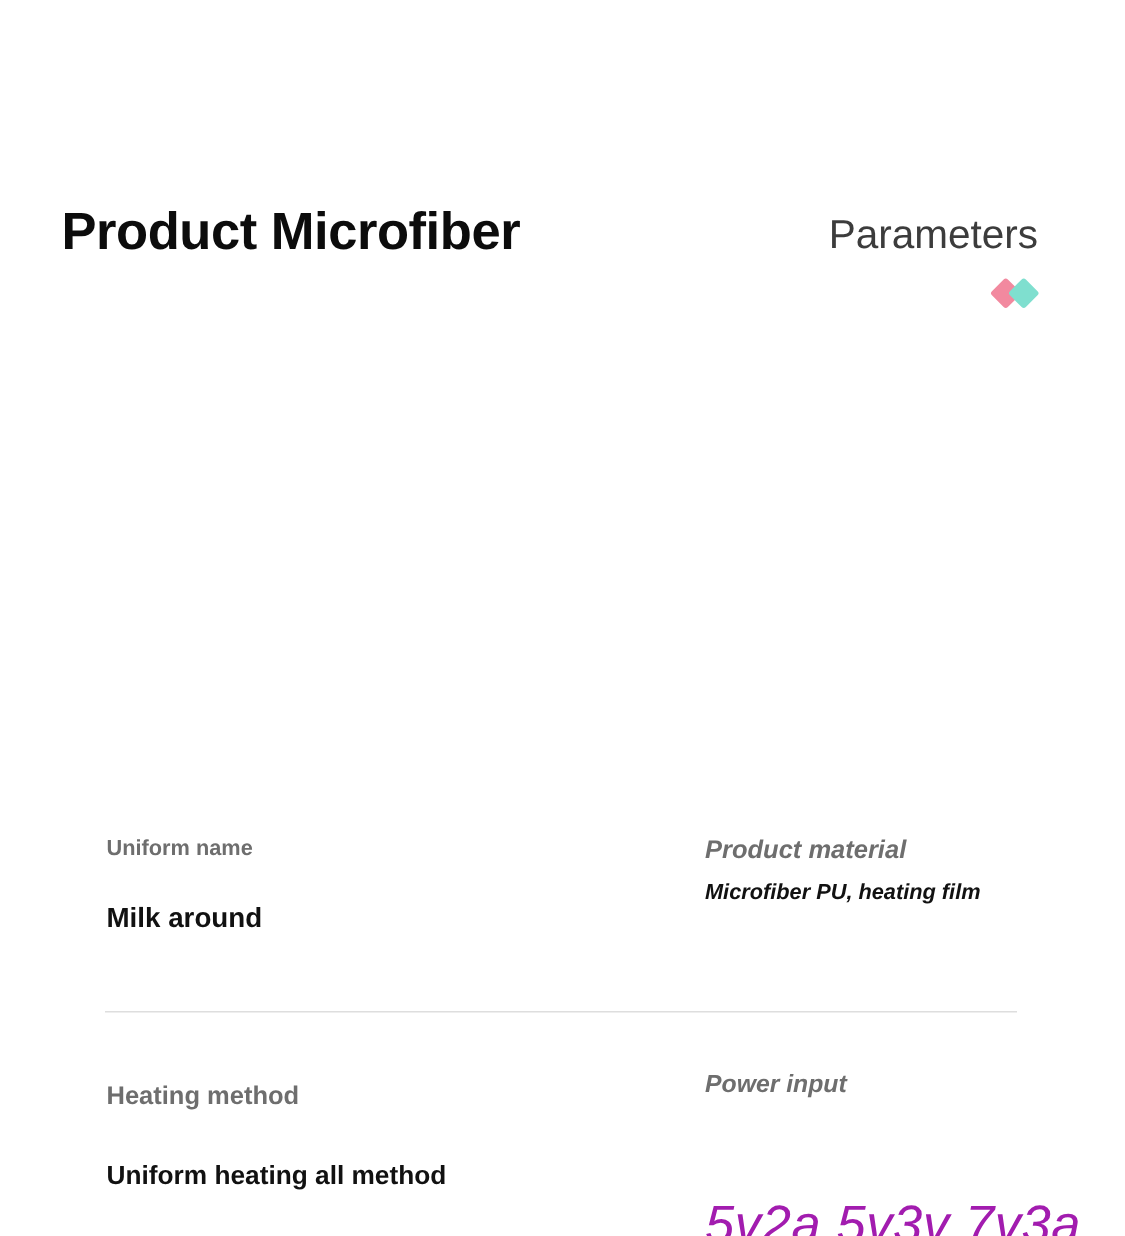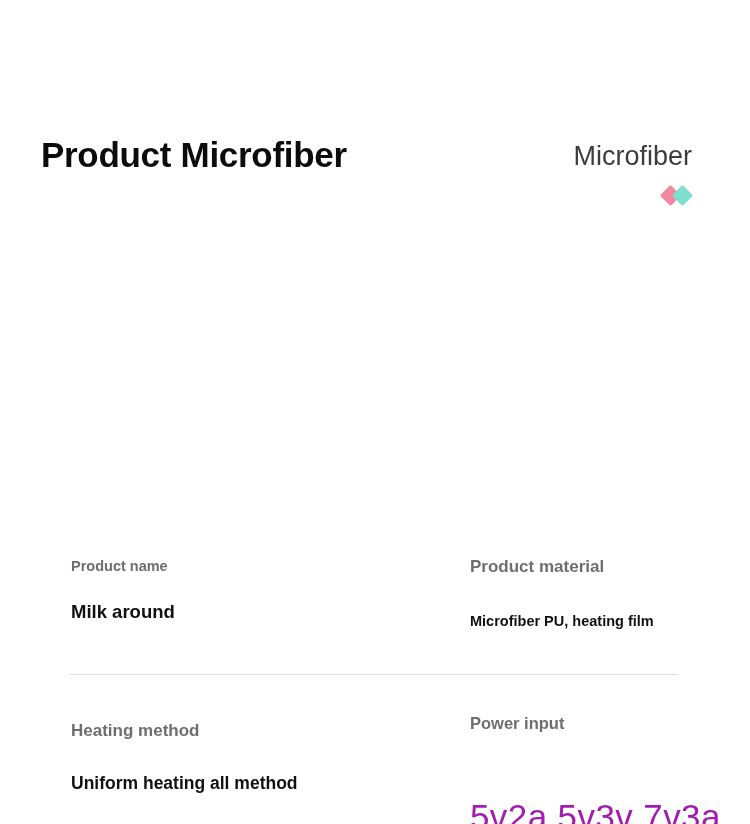--- a/index.html
+++ b/index.html
@@ -82,21 +82,21 @@
 
   .spec-row {
     position: relative;
     width: 100%;
   }
 
   .cell {
     position: absolute;
   }
   .cell.left  { left: 71px; }
-  .cell.right { left: 470px; }
+  .cell.right { left: 470px; font-style: italic; }
 
   .spec-label {
     color: #6e6e6e;
     font-weight: bold;
     white-space: nowrap;
   }
   .spec-value {
     color: #111111;
     font-weight: bold;
     white-space: nowrap;
@@ -125,49 +125,49 @@
     left: 70px;
     width: 608px;
     height: 1px;
     background: #dedede;
   }
 
   
   #row1-label-left   { top: 288px; }
   #row1-value-left   { top: 331px; }
   #row1-label-right  { top: 287px; }
-  #row1-value-right  { top: 343px; }
+  #row1-value-right  { top: 317px; }
 
   #row2-label-left   { top: 439px; margin-top: 12px; }
   #row2-value-left   { top: 503px; }
   #row2-label-right  { top: 444px; }
   #row2-value-right  { top: 499px; }
 
   #divider-1 { top: 404px; }
 </style>
 </head>
 <body>
 
 <div class="page">
 
   <div class="header">
     <div class="main-title">Product Microfiber</div>
 
-    <div class="eyebrow">Microfiber</div>
+    <div class="eyebrow">Parameters</div>
 
     <div class="diamonds">
       <span class="diamond pink" style="background: rgb(242, 137, 159);"></span>
       <span class="diamond teal" style="background: rgb(127, 223, 207);"></span>
     </div>
   </div>
 
   <div class="spec-list">
 
     <div class="spec-row">
-      <div class="cell left spec-label label-sm" id="row1-label-left">Product name</div>
+      <div class="cell left spec-label label-sm" id="row1-label-left">Uniform name</div>
       <div class="cell left spec-value value-lg" id="row1-value-left">Milk around</div>
 
       <div class="cell right spec-label label-lg" id="row1-label-right">Product material</div>
       <div class="cell right spec-value value-sm" id="row1-value-right">Microfiber PU, heating film</div>
     </div>
 
     <div class="divider" id="divider-1"></div>
 
     <div class="spec-row">
       <div class="cell left spec-label label-lg" id="row2-label-left">Heating method</div>

